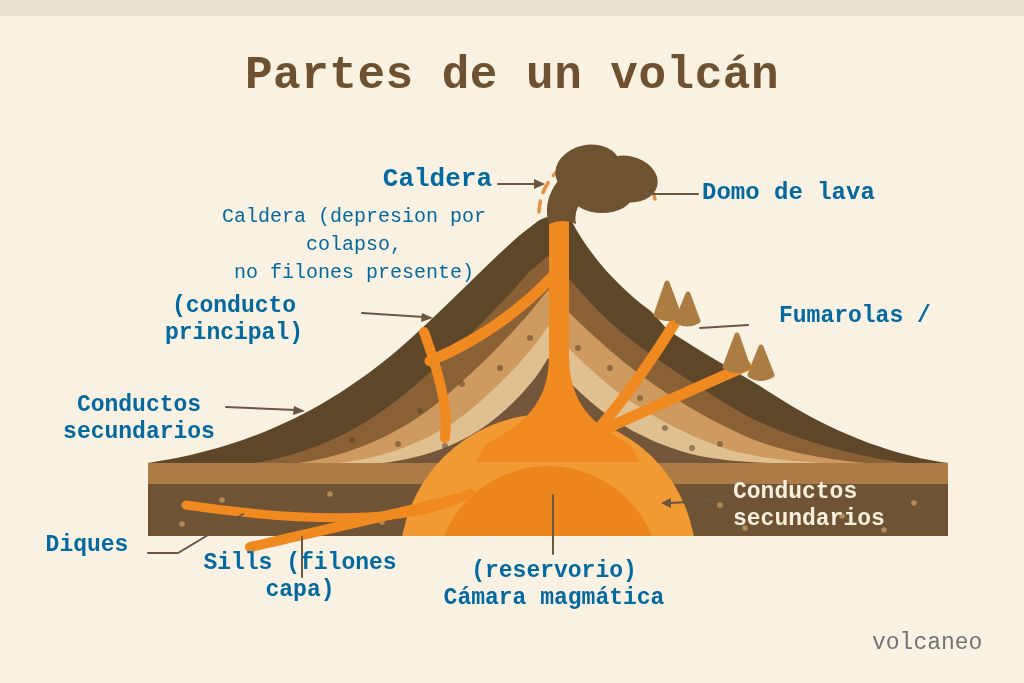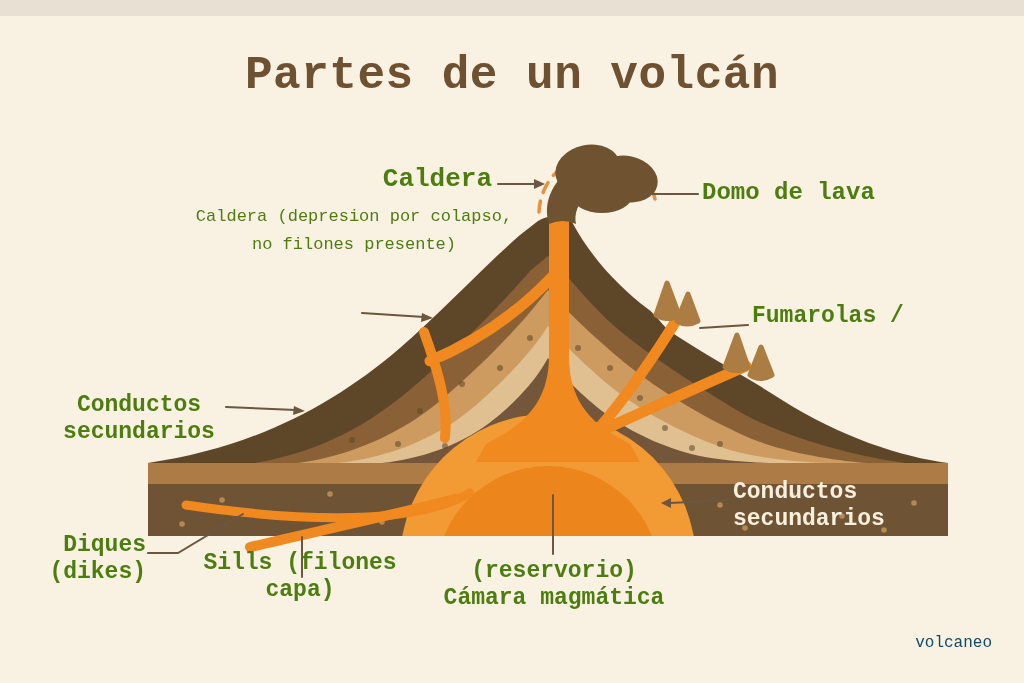--- a/index.html
+++ b/index.html
@@ -6,34 +6,34 @@
   .stage{
     position:relative;width:1024px;height:683px;margin:16px auto;
     background:#f9f1e2;overflow:hidden;
     font-family:Liberation Mono, monospace;
   }
   .stage svg{position:absolute;left:0;top:0;}
   .title{
     position:absolute;left:0;right:0;top:34px;text-align:center;
     font-size:46px;font-weight:bold;letter-spacing:.5px;color:#6e5130;
   }
-  .lbl{position:absolute;color:#4d7c0f;font-size:23px;font-weight:bold;line-height:27px;}
+  .lbl{position:absolute;color:#0369a1;font-size:23px;font-weight:bold;line-height:27px;}
   .lbl .ln{display:block;}
   .caldera-main{font-size:26px;top:150px;right:532px;}
-  .caldera-note{top:187px;left:178px;width:352px;font-weight:normal;font-size:17px;line-height:28px;text-align:center;}
+  .caldera-note{top:187px;left:178px;width:352px;font-weight:normal;font-size:20px;line-height:28px;text-align:center;}
   .domo{top:163px;left:702px;font-size:24px;}
   .chimenea{top:277px;left:108px;width:252px;text-align:center;}
   .conductos-left{top:376px;left:28px;width:222px;text-align:center;}
-  .fumarolas{top:287px;left:752px;}
-  .diques{top:516px;left:28px;width:118px;text-align:right;}
+  .fumarolas{top:287px;left:779px;}
+  .diques{top:516px;left:28px;width:118px;text-align:center;}
   .sills{top:534px;left:188px;width:224px;text-align:center;}
   .camara{top:542px;left:418px;width:272px;text-align:center;}
   .conductos-right{top:463px;left:733px;color:#f8efdc;}
-  .watermark{top:614px;left:872px;width:120px;text-align:right;
-    font-size:16px;font-weight:normal;color:#0c4a6e;}
+  .watermark{top:614px;left:872px;width:120px;text-align:left;
+    font-size:23px;font-weight:normal;color:#737373;}
 </style>
 </head>
 <body>
 
 <div class="stage">
 
   <svg width="1024" height="683" viewBox="0 0 1024 683">
     <defs>
       <clipPath id="groundclip">
           <rect x="0" y="0" width="1024" height="520"></rect>
@@ -147,34 +147,34 @@
   <div class="lbl caldera-note">
     <span class="ln">Caldera (depresion por colapso,</span>
     <span class="ln">no filones presente)</span>
   </div>
 
   <div class="lbl domo">
     <span class="ln">Domo de lava</span>
   </div>
 
   <div class="lbl chimenea">
+    <span class="ln">(conducto principal)</span>
   </div>
 
   <div class="lbl conductos-left">
     <span class="ln">Conductos</span>
     <span class="ln">secundarios</span>
   </div>
 
   <div class="lbl fumarolas">
     <span class="ln">Fumarolas /</span>
   </div>
 
   <div class="lbl diques">
     <span class="ln">Diques</span>
-    <span class="ln">(dikes)</span>
   </div>
 
   <div class="lbl sills">
     <span class="ln">Sills (filones capa)</span>
   </div>
 
   <div class="lbl camara">
     <span class="ln">(reservorio)</span>
     <span class="ln">Cámara magmática</span>
   </div>

